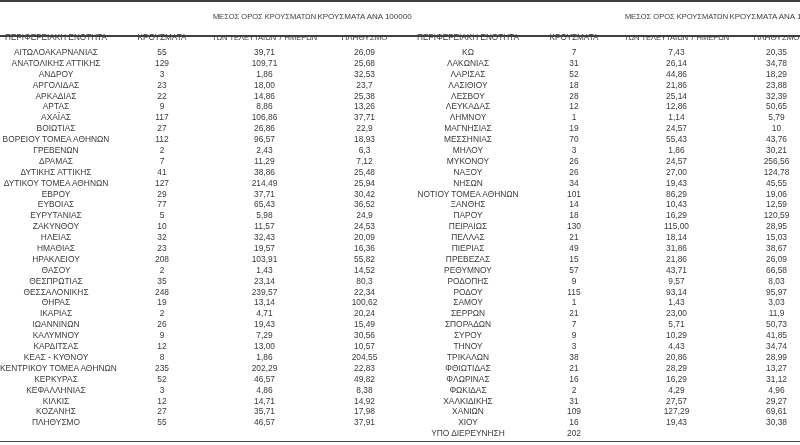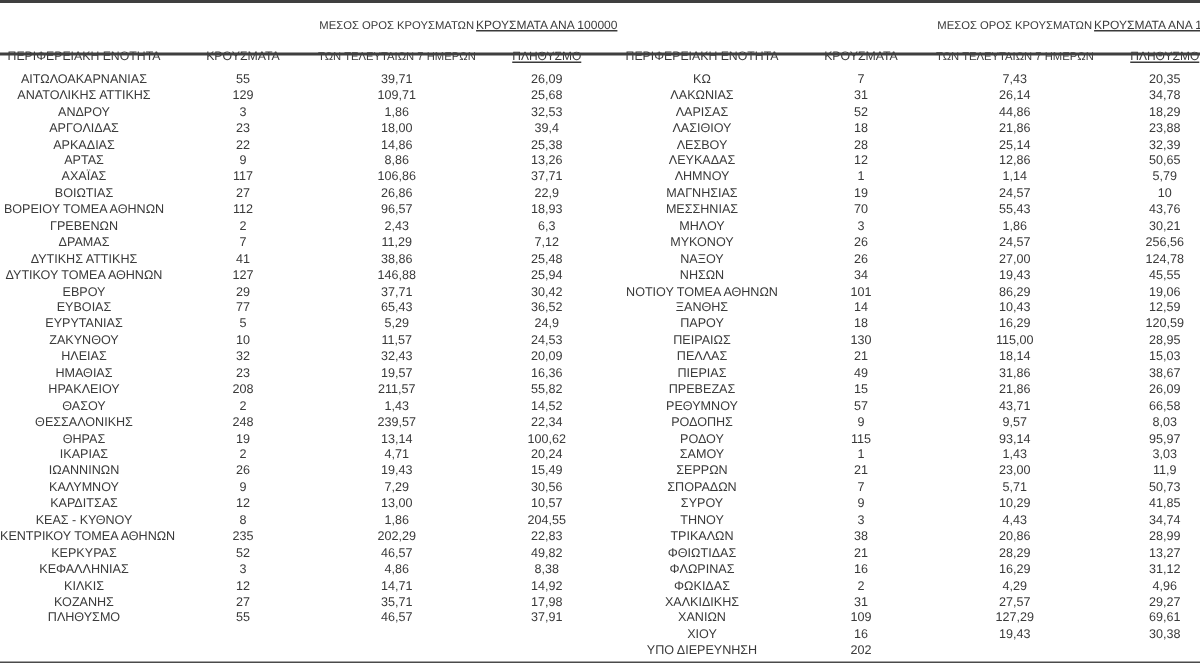--- a/index.html
+++ b/index.html
@@ -12,21 +12,21 @@
   .bottom-rule{position:absolute;top:441px;left:0;width:800px;height:1px;background:#4a4a4a;}
   .tables{position:absolute;top:0;left:0;display:flex;width:824px;}
   .half{width:412px;flex:0 0 412px;}
   .thead{
     display:grid;grid-template-columns:112px 100px 105px 95px;
     align-items:end;height:35px;box-sizing:border-box;padding-bottom:3px;
   }
   .th{text-align:center;font-size:8.2px;line-height:1.18;font-weight:400;}
   .th .nw{white-space:nowrap;display:block;margin-top:12px;}
   .th-avg7{font-size:7.5px;}
-  .th-per{font-size:8.0px;text-decoration:underline;}
+  .th-per{font-size:8.0px;}
   .tbody{margin-top:12px;}
   .tr{display:grid;grid-template-columns:112px 100px 105px 95px;height:10.9px;align-items:center;}
   .td{text-align:center;font-size:8.4px;line-height:10.9px;white-space:nowrap;}
   .it{}
 </style>
 </head>
 <body>
 
 <div class="container">
   <div class="top-rule"></div>
@@ -66,21 +66,21 @@
           <div class="tr">
             <div class="td">ΑΝΔΡΟΥ</div>
             <div class="td">3</div>
             <div class="td">1,86</div>
             <div class="td">32,53</div>
           </div>
           <div class="tr">
             <div class="td">ΑΡΓΟΛΙΔΑΣ</div>
             <div class="td">23</div>
             <div class="td">18,00</div>
-            <div class="td">39,4</div>
+            <div class="td">23,7</div>
           </div>
           <div class="tr">
             <div class="td">ΑΡΚΑΔΙΑΣ</div>
             <div class="td">22</div>
             <div class="td">14,86</div>
             <div class="td">25,38</div>
           </div>
           <div class="tr">
             <div class="td">ΑΡΤΑΣ</div>
             <div class="td">9</div>
@@ -119,39 +119,39 @@
           </div>
           <div class="tr">
             <div class="td">ΔΥΤΙΚΗΣ ΑΤΤΙΚΗΣ</div>
             <div class="td">41</div>
             <div class="td">38,86</div>
             <div class="td">25,48</div>
           </div>
           <div class="tr">
             <div class="td">ΔΥΤΙΚΟΥ ΤΟΜΕΑ ΑΘΗΝΩΝ</div>
             <div class="td">127</div>
-            <div class="td">146,88</div>
+            <div class="td">214,49</div>
             <div class="td">25,94</div>
           </div>
           <div class="tr">
             <div class="td">ΕΒΡΟΥ</div>
             <div class="td">29</div>
             <div class="td">37,71</div>
             <div class="td">30,42</div>
           </div>
           <div class="tr">
             <div class="td">ΕΥΒΟΙΑΣ</div>
             <div class="td">77</div>
             <div class="td">65,43</div>
             <div class="td">36,52</div>
           </div>
           <div class="tr">
             <div class="td">ΕΥΡΥΤΑΝΙΑΣ</div>
             <div class="td">5</div>
-            <div class="td">5,29</div>
+            <div class="td">5,98</div>
             <div class="td">24,9</div>
           </div>
           <div class="tr">
             <div class="td">ΖΑΚΥΝΘΟΥ</div>
             <div class="td">10</div>
             <div class="td">11,57</div>
             <div class="td">24,53</div>
           </div>
           <div class="tr">
             <div class="td">ΗΛΕΙΑΣ</div>
@@ -161,30 +161,36 @@
           </div>
           <div class="tr">
             <div class="td">ΗΜΑΘΙΑΣ</div>
             <div class="td">23</div>
             <div class="td">19,57</div>
             <div class="td">16,36</div>
           </div>
           <div class="tr">
             <div class="td">ΗΡΑΚΛΕΙΟΥ</div>
             <div class="td">208</div>
-            <div class="td">211,57</div>
+            <div class="td">103,91</div>
             <div class="td">55,82</div>
           </div>
           <div class="tr">
             <div class="td">ΘΑΣΟΥ</div>
             <div class="td">2</div>
             <div class="td">1,43</div>
             <div class="td">14,52</div>
           </div>
           <div class="tr">
+            <div class="td">ΘΕΣΠΡΩΤΙΑΣ</div>
+            <div class="td">35</div>
+            <div class="td">23,14</div>
+            <div class="td">80,3</div>
+          </div>
+          <div class="tr">
             <div class="td">ΘΕΣΣΑΛΟΝΙΚΗΣ</div>
             <div class="td">248</div>
             <div class="td">239,57</div>
             <div class="td">22,34</div>
           </div>
           <div class="tr">
             <div class="td">ΘΗΡΑΣ</div>
             <div class="td">19</div>
             <div class="td">13,14</div>
             <div class="td">100,62</div>

